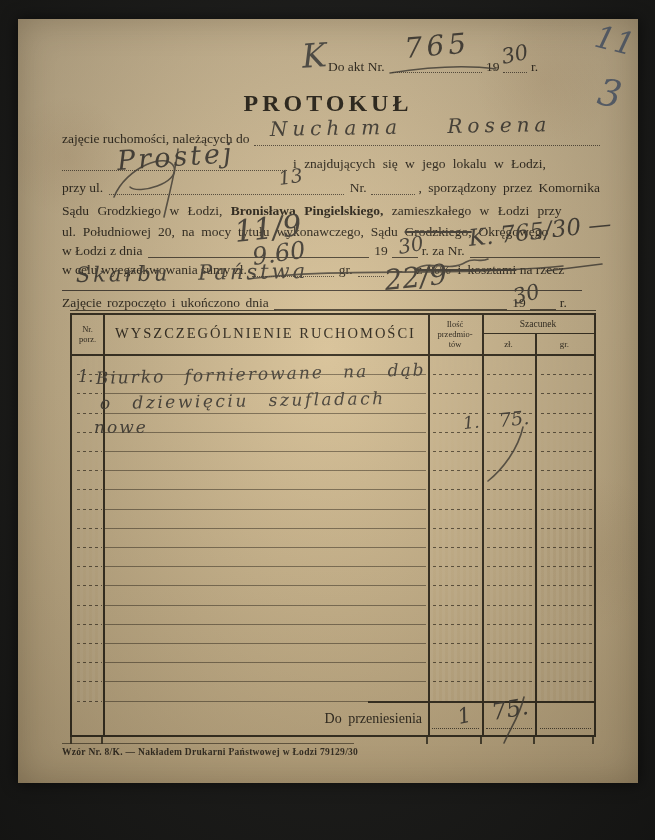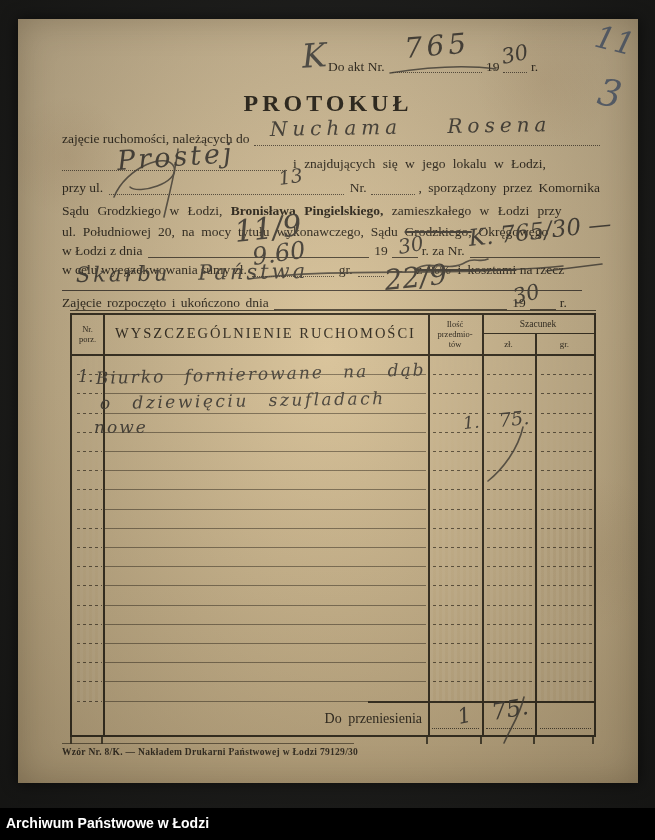--- a/index.html
+++ b/index.html
@@ -201,16 +201,13 @@
         <path d="M372,54 C410,48 450,46 478,50"></path>
         <path d="M230,260 C320,248 430,258 545,247"></path>
         <path d="M398,250 C412,240 430,254 448,243 C456,238 462,244 470,240"></path>
         <path d="M528,252 L584,245"></path>
         <path d="M505,408 C500,430 485,450 470,462"></path>
         <path d="M506,678 C502,696 492,710 486,724"></path>
       </g>
     </svg>
   </div>
 
-  <div class="caption-bar">
-    <div class="caption-text">Archiwum Państwowe w Łodzi</div>
-  </div>
 </div>
 
 </body></html>

